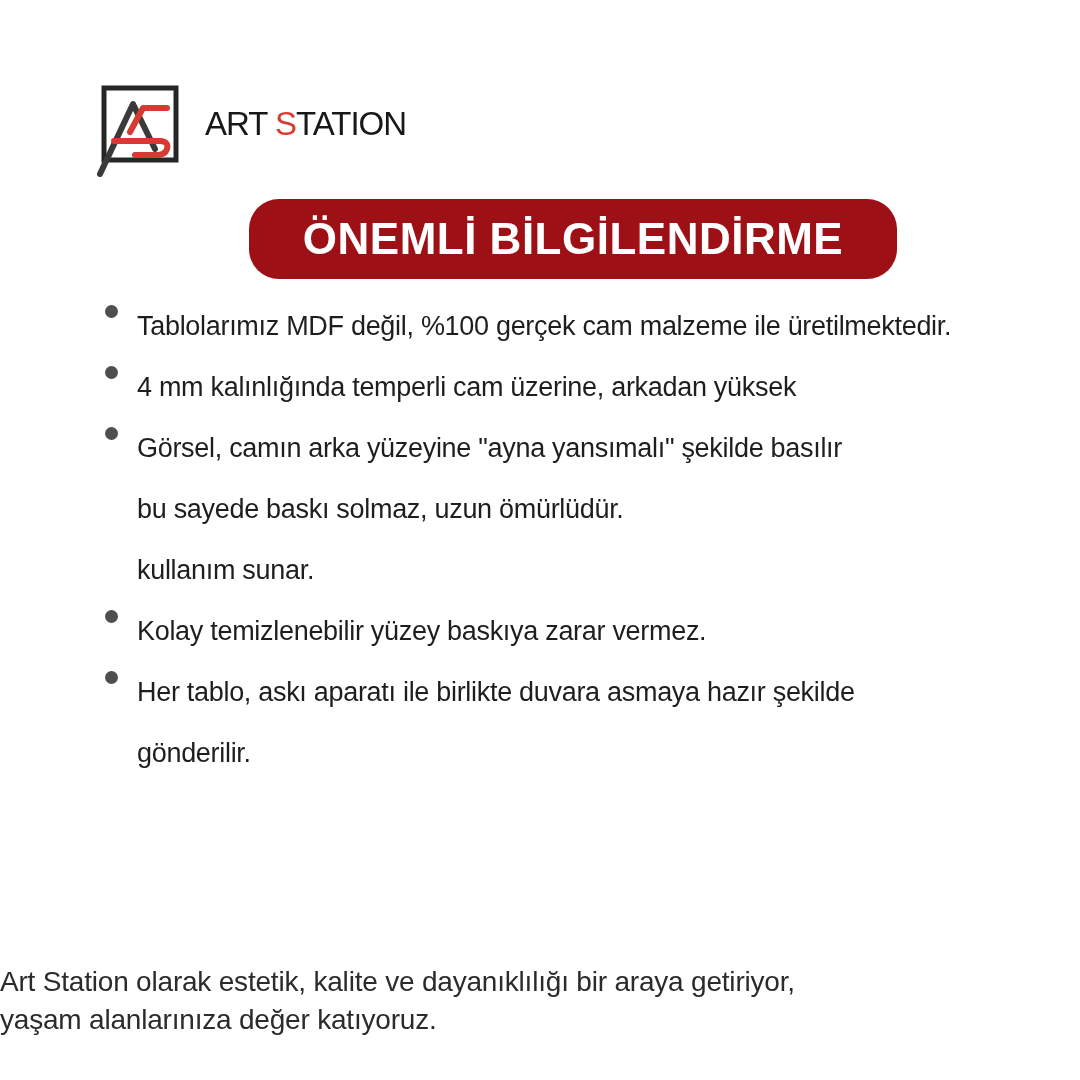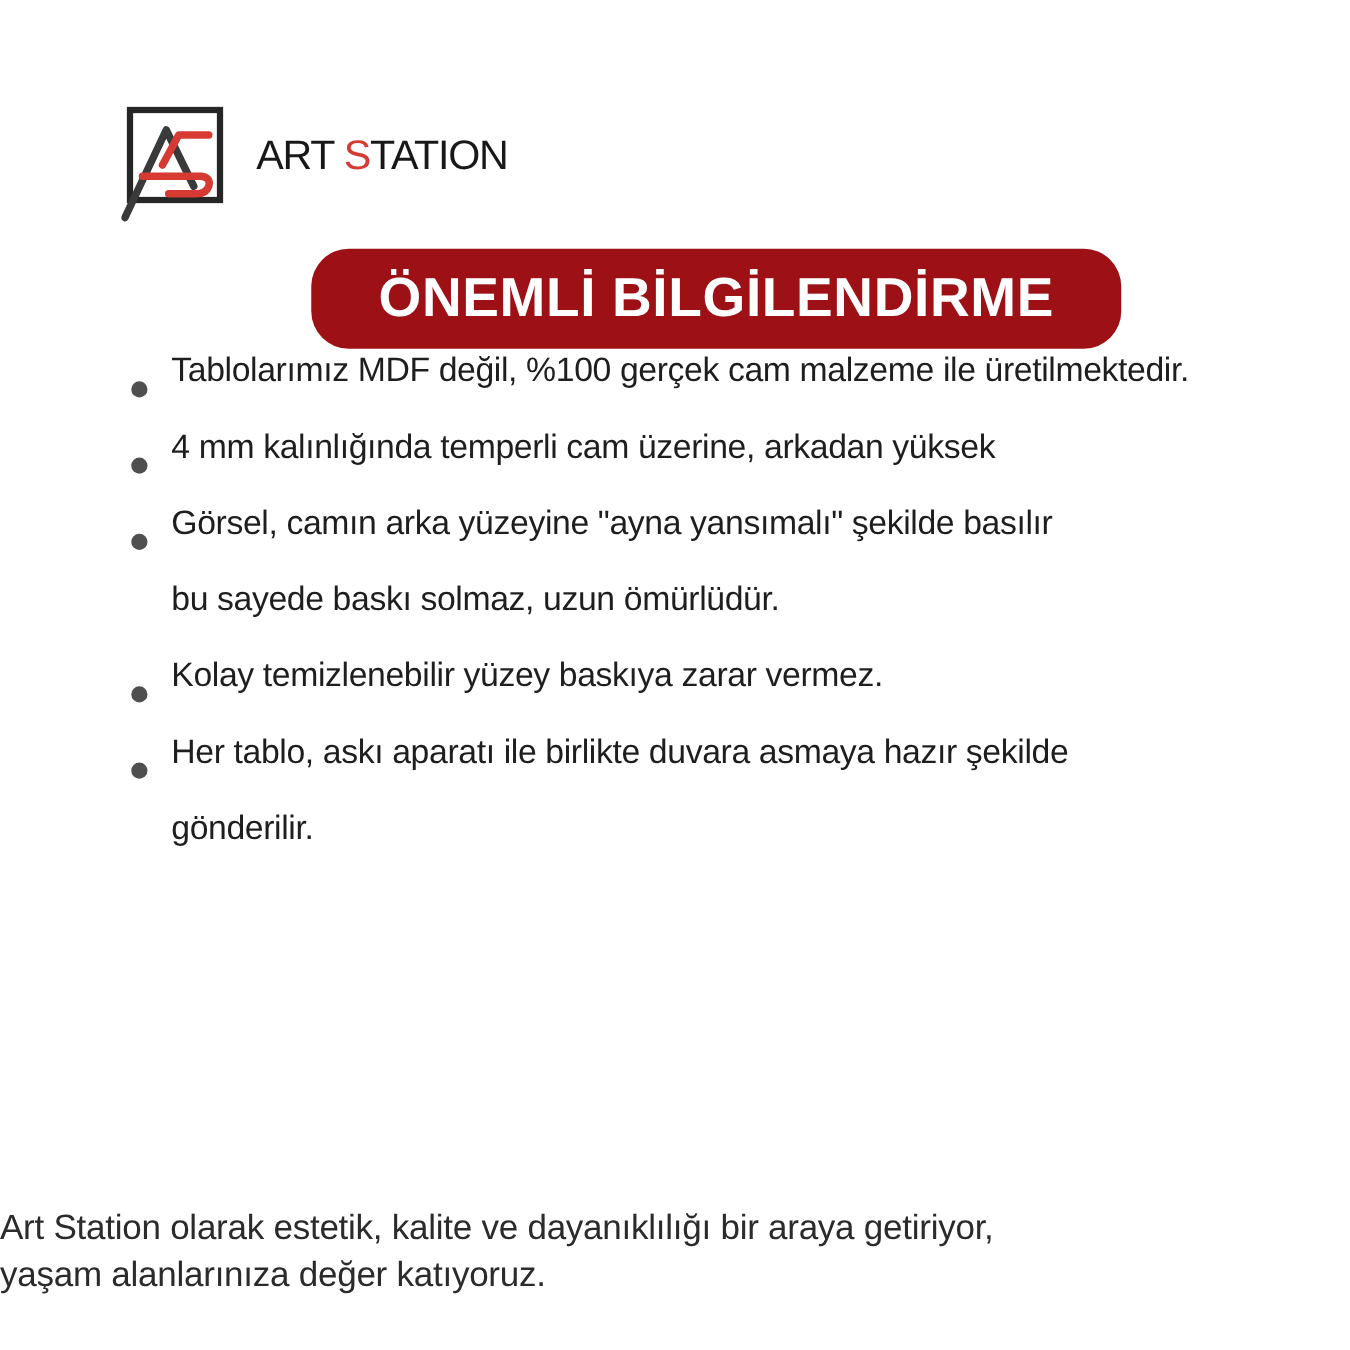--- a/index.html
+++ b/index.html
@@ -29,21 +29,21 @@
   }
   .banner-text{
     color:#ffffff;font-size:44px;font-weight:bold;letter-spacing:0.5px;
     white-space:nowrap;
   }
   
   .bullets{position:absolute;left:0;top:281px;width:1080px;}
   .row{
     position:relative;height:61px;
     padding-left:137px;padding-right:40px;
-    display:flex;align-items:flex-start;
+    display:flex;align-items:flex-end;
     font-size:27px;letter-spacing:-0.3px;color:#1e1e1e;
     white-space:nowrap;
   }
   .dot{
     position:absolute;left:105px;top:50%;margin-top:-6.5px;
     width:13px;height:13px;border-radius:50%;background:#4f4f4f;
   }
   
   .footer{
     position:absolute;left:0;top:963px;width:1080px;
@@ -88,20 +88,23 @@
     </div>
 
     <div class="row">
       <span class="dot"></span>
       <span>Görsel, camın arka yüzeyine "ayna yansımalı" şekilde basılır</span>
     </div>
     <div class="row">
       <span>bu sayede baskı solmaz, uzun ömürlüdür.</span>
     </div>
 
+    <div class="row">
+      <span>kullanım sunar.</span>
+    </div>
 
     <div class="row">
       <span class="dot"></span>
       <span>Kolay temizlenebilir yüzey baskıya zarar vermez.</span>
     </div>
 
     <div class="row">
       <span class="dot"></span>
       <span>Her tablo, askı aparatı ile birlikte duvara asmaya hazır şekilde</span>
     </div>

